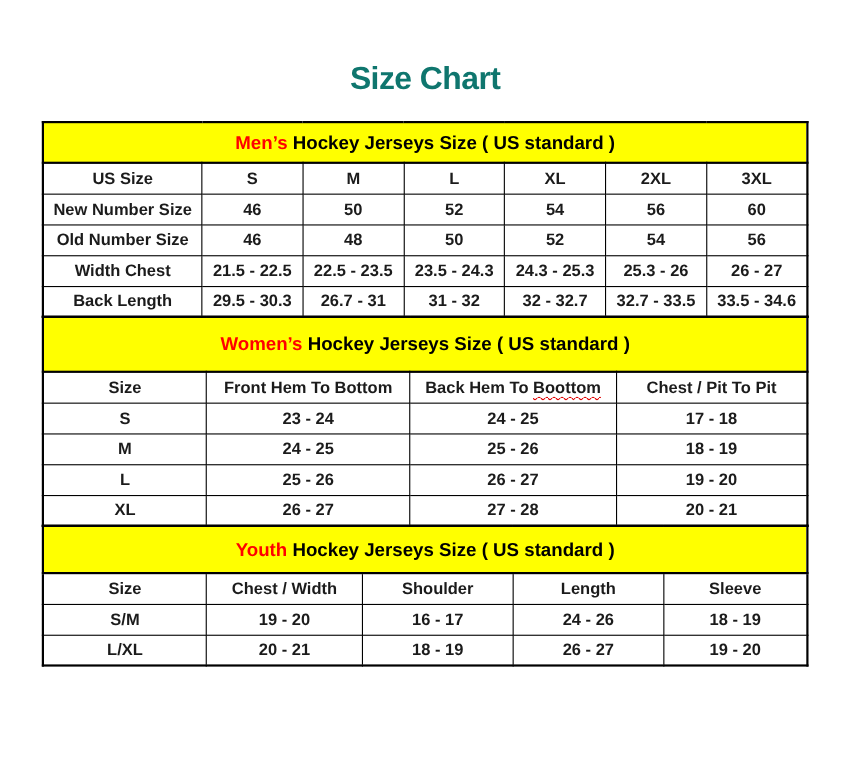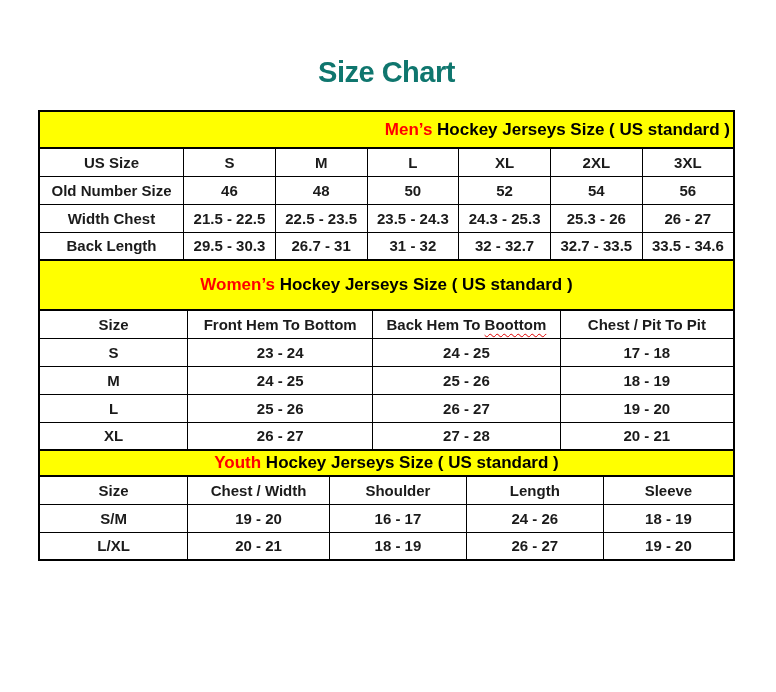--- a/index.html
+++ b/index.html
@@ -40,23 +40,23 @@
     padding: 0 3px;
     white-space: nowrap;
     overflow: hidden;
   }
   td.band {
     background: #FFFF00;
     border: 2px solid #000;
     font-size: 17px;
     color: #000;
   }
-  .band-0 { height: 37px; text-align: right; }
+  .band-0 { height: 37px; }
   .band-1 { height: 50px; }
-  .band-2 { height: 26px; }
+  .band-2 { height: 43px; }
   .hl { color: #FF0000; }
   .squiggle {
     text-decoration: underline wavy #E00000;
     text-decoration-thickness: 1px;
     text-underline-offset: 3px;
   }
 </style>
 </head>
 <body>
 
@@ -74,20 +74,29 @@
           <td colspan="7" class="band band-0"><span class="hl">Men’s</span> Hockey Jerseys Size ( US standard )</td>
         </tr>
         <tr>
           <th>US Size</th>
           <th>S</th>
           <th>M</th>
           <th>L</th>
           <th>XL</th>
           <th>2XL</th>
           <th>3XL</th>
+        </tr>
+        <tr>
+          <td>New Number Size</td>
+          <td>46</td>
+          <td>50</td>
+          <td>52</td>
+          <td>54</td>
+          <td>56</td>
+          <td>60</td>
         </tr>
         <tr>
           <td>Old Number Size</td>
           <td>46</td>
           <td>48</td>
           <td>50</td>
           <td>52</td>
           <td>54</td>
           <td>56</td>
         </tr>

